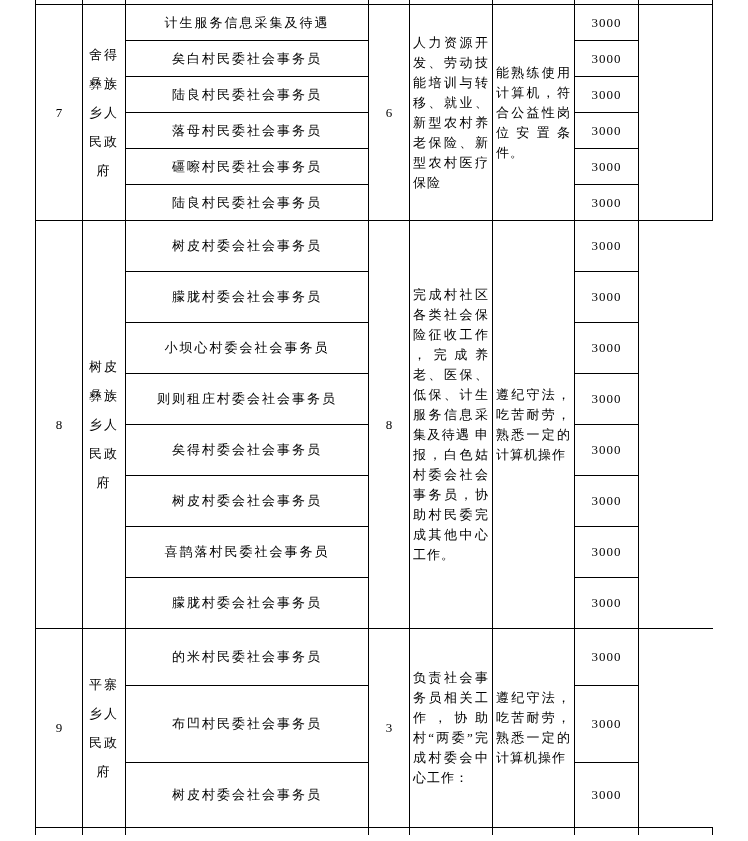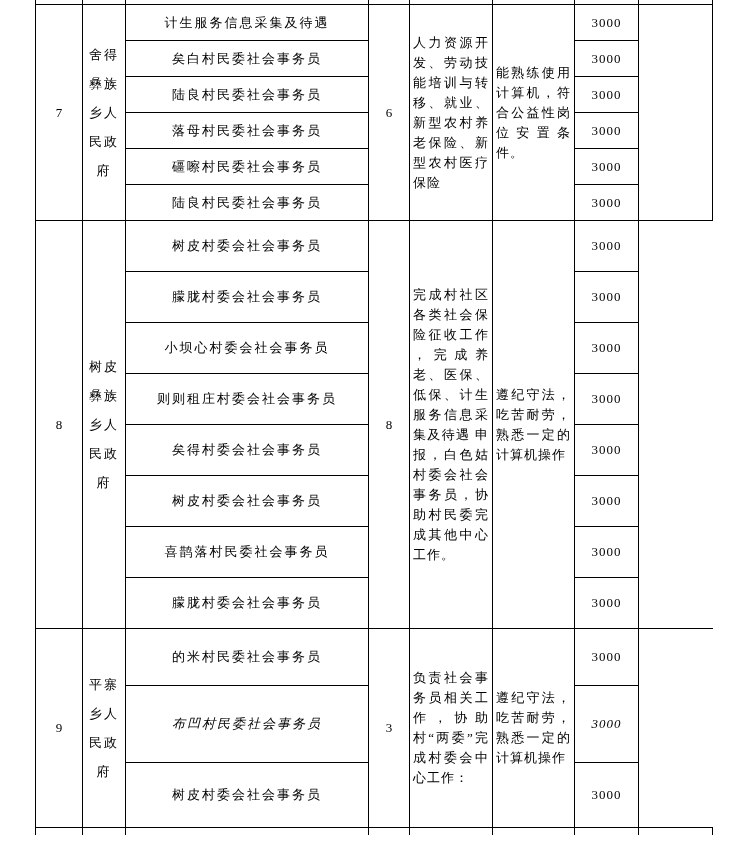--- a/index.html
+++ b/index.html
@@ -25,21 +25,21 @@
     line-height: 18px;
     padding: 0 4px;
     overflow: hidden;
     word-break: break-all;
   }
   tr.sliver-top td { border-top: none; height: 4px; padding: 0; }
   tr.sliver-bottom td { border-bottom: none; height: 7px; padding: 0; }
   tr.s7 { height: 36px; }
   tr.s8 { height: 51px; }
   tr.s9a { height: 57px; }
-  tr.s9b { height: 77px; font-style: italic; }
+  tr.s9b { height: 77px; }
   tr.s9c { height: 65px; }
   td.seq { letter-spacing: 0; }
   td.org {
     letter-spacing: 2px;
     line-height: 29px;
     padding: 0 5px;
   }
   td.pos { letter-spacing: 2px; }
   td.cnt { letter-spacing: 0; }
   td.duties, td.req {

